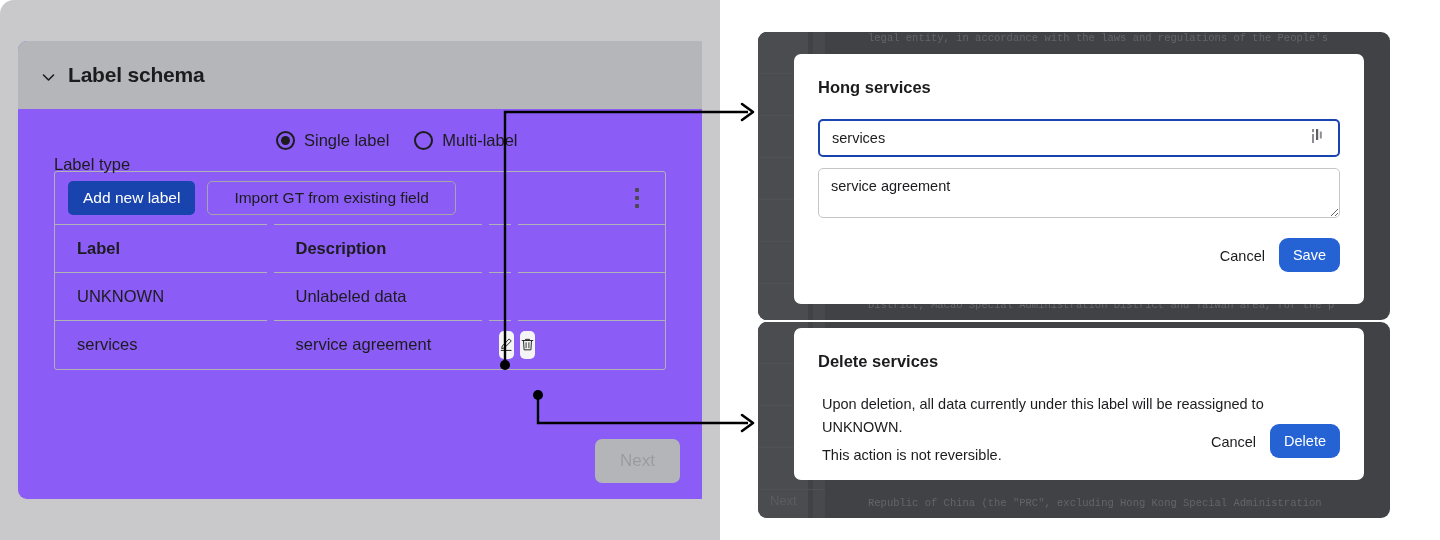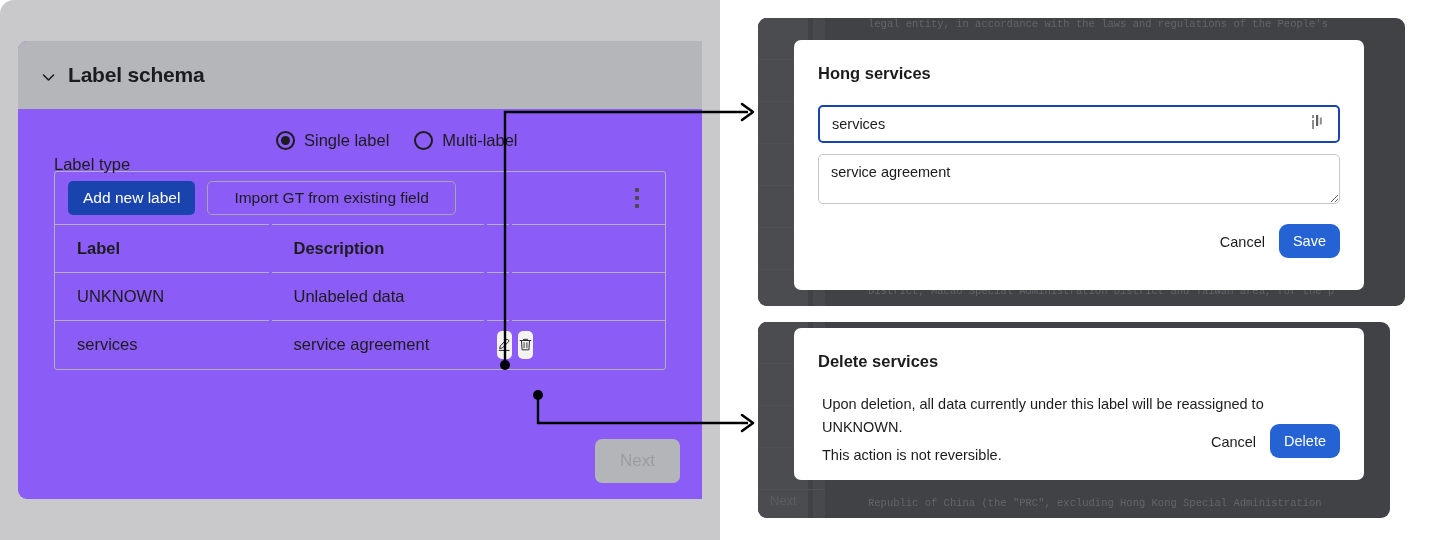--- a/index.html
+++ b/index.html
@@ -148,21 +148,21 @@
     border-radius: 1px;
     display: block;
   }
   table.lbl-table {
     width: 100%;
     border-collapse: collapse;
     table-layout: fixed;
   }
   table.lbl-table th, table.lbl-table td {
     border-top: 1px solid #b0b2b6;
-    border-right: 3px solid #8b5cf6;
+    border-right: 7px solid #8b5cf6;
     text-align: left;
     padding: 0 0 0 22px;
     height: 48px;
     font-size: 16.5px;
     color: #1c1c1e;
     box-sizing: border-box;
   }
   table.lbl-table th { font-weight: bold; }
   table.lbl-table td:last-child, table.lbl-table th:last-child { border-right: none; }
   .col-a { width: 215px; }
@@ -200,21 +200,21 @@
     font-family: "Liberation Sans", sans-serif;
   }
 
   
   .rpanel {
     position: absolute;
     background: #404246;
     border-radius: 9px;
     overflow: hidden;
   }
-  #panel-edit   { left: 758px; top: 18px;  width: 632px; height: 288px; padding-left: 15px; }
+  #panel-edit   { left: 758px; top: 32px;  width: 632px; height: 288px; }
   #panel-delete { left: 758px; top: 322px; width: 632px; height: 196px; }
 
   .bg-doc {
     position: absolute;
     inset: 0;
     color: #636569;
     font-family: "Liberation Mono", monospace;
     font-size: 10.5px;
     white-space: nowrap;
     overflow: hidden;

